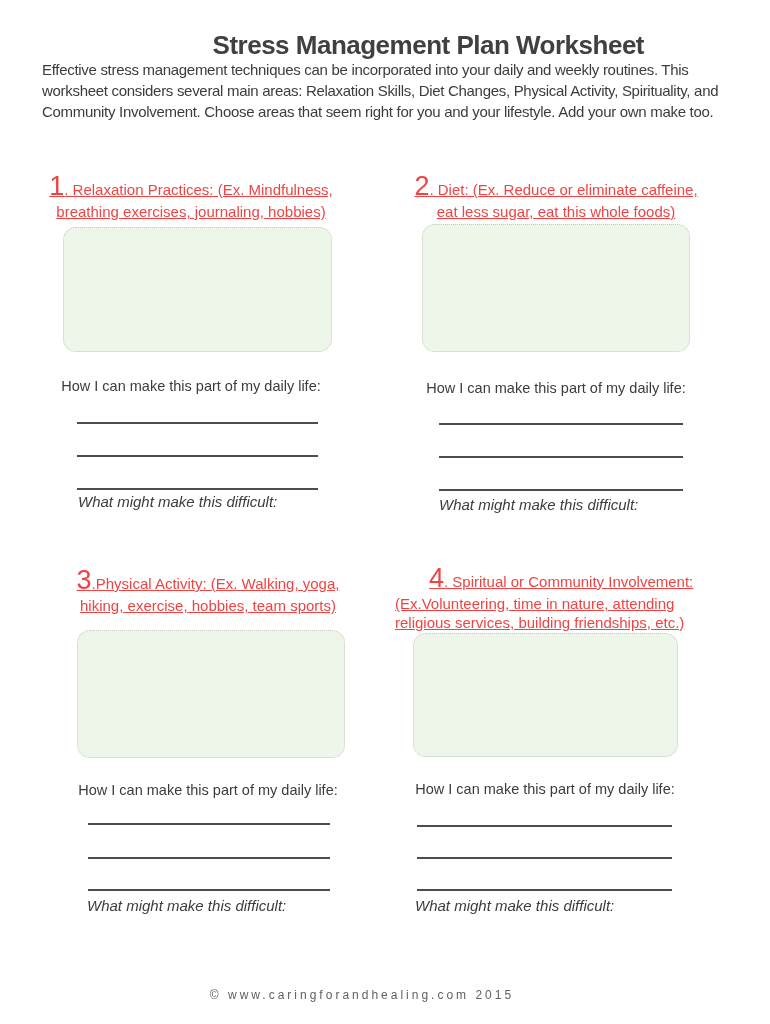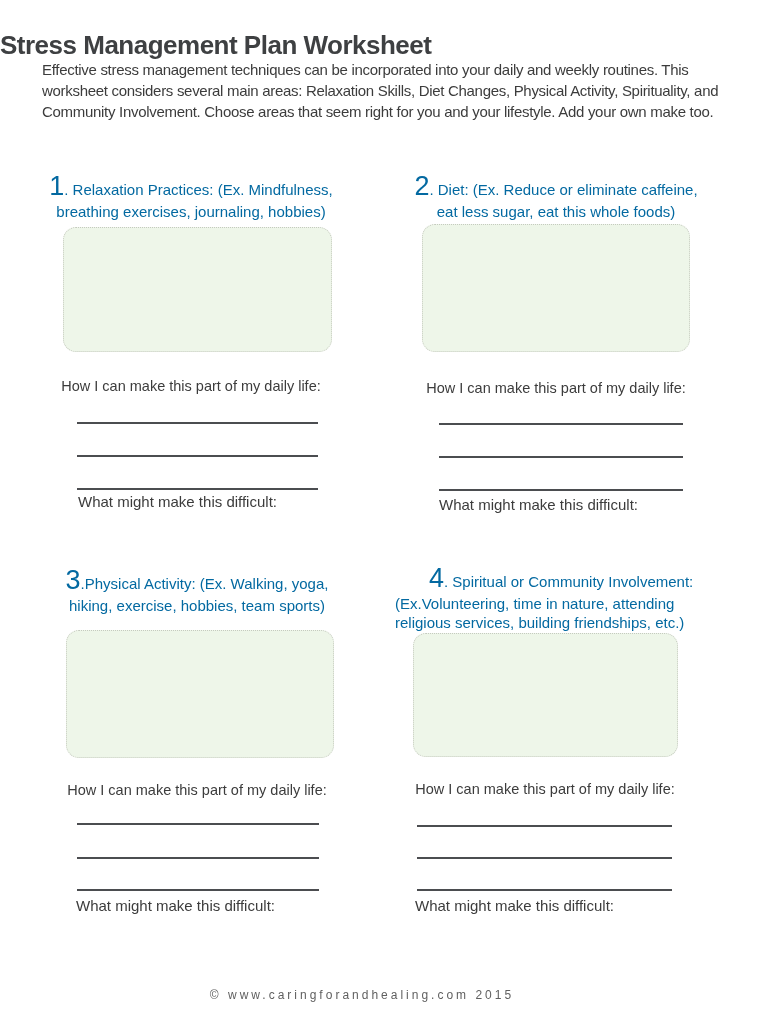--- a/index.html
+++ b/index.html
@@ -2,50 +2,50 @@
 <html><head>
 <meta charset="utf-8">
 <style>
   * { box-sizing: border-box; }
   html,body { margin:0; padding:0; background:#ffffff; }
   body { font-family:"Liberation Sans", sans-serif; color:#3c3c3c; }
   .page { position:relative; width:770px; height:1024px; background:#ffffff; overflow:hidden; }
 
   .title {
     position:absolute; top:13px; left:0; width:644px;
-    text-align:left; font-size:26px; font-weight:bold;
+    text-align:right; font-size:26px; font-weight:bold;
     letter-spacing:-0.5px; color:#3e4042; white-space:nowrap;
   }
 
   .intro {
     position:absolute; left:42px; top:59px;
     font-size:15px; line-height:21px; letter-spacing:-0.3px; color:#3c3c3c;
   }
   .intro div { white-space:nowrap; }
 
   .quad { position:absolute; }
-  .sec-header { text-align:center; color:#0369a1; font-size:15px; }
+  .sec-header { text-align:center; color:#ef4444; font-size:15px;text-decoration:underline; }
   .hl1 { line-height:24px; white-space:nowrap; }
   .sec-num { font-size:27px; line-height:24px; }
   .hl2 { line-height:19px; white-space:nowrap; }
 
   .green-box {
     position:absolute; background:#eef6e9;
     border:1px dotted #c5cabf; border-radius:13px;
   }
 
   .how {
     position:absolute; left:0; width:100%; text-align:center;
     font-size:14.5px; color:#3c3c3c; white-space:nowrap;
   }
 
   .wline { position:absolute; height:0; border-top:2px solid #4b4d50; }
 
   .difficult {
-    position:absolute; font-size:15px;
+    position:absolute; font-style:italic; font-size:15px;
     color:#3c3c3c; white-space:nowrap;
   }
 
   .footer {
     position:absolute; top:988px; left:0; width:724px;
     text-align:center; font-size:12px; letter-spacing:3px; color:#5f5f5f;
     white-space:nowrap;
   }
 
   
@@ -58,21 +58,21 @@
 
   
   #q2 { left:406px; top:174px; width:300px; height:360px; }
   #q2 .green-box { left:16px; top:50px;  width:268px; height:128px; }
   #q2 .how { top:206px; }
   #q2 .wline { left:33px; width:244px; }
   #q2 .wl1 { top:249px; } #q2 .wl2 { top:282px; } #q2 .wl3 { top:315px; }
   #q2 .difficult { left:33px; top:322px; }
 
   
-  #q3 { left:47px;  top:568px; width:300px; height:366px; }
+  #q3 { left:58px;  top:568px; width:300px; height:366px; }
   #q3 .green-box { left:19px; top:62px;  width:268px; height:128px; }
   #q3 .how { top:214px; }
   #q3 .wline { left:30px; width:242px; }
   #q3 .wl1 { top:255px; } #q3 .wl2 { top:289px; } #q3 .wl3 { top:321px; }
   #q3 .difficult { left:29px; top:329px; }
 
   
   #q4 { left:395px; top:566px; width:300px; height:366px; }
   #q4 .sec-header { text-align:left; }
   #q4 .hl1 { padding-left:34px; }

